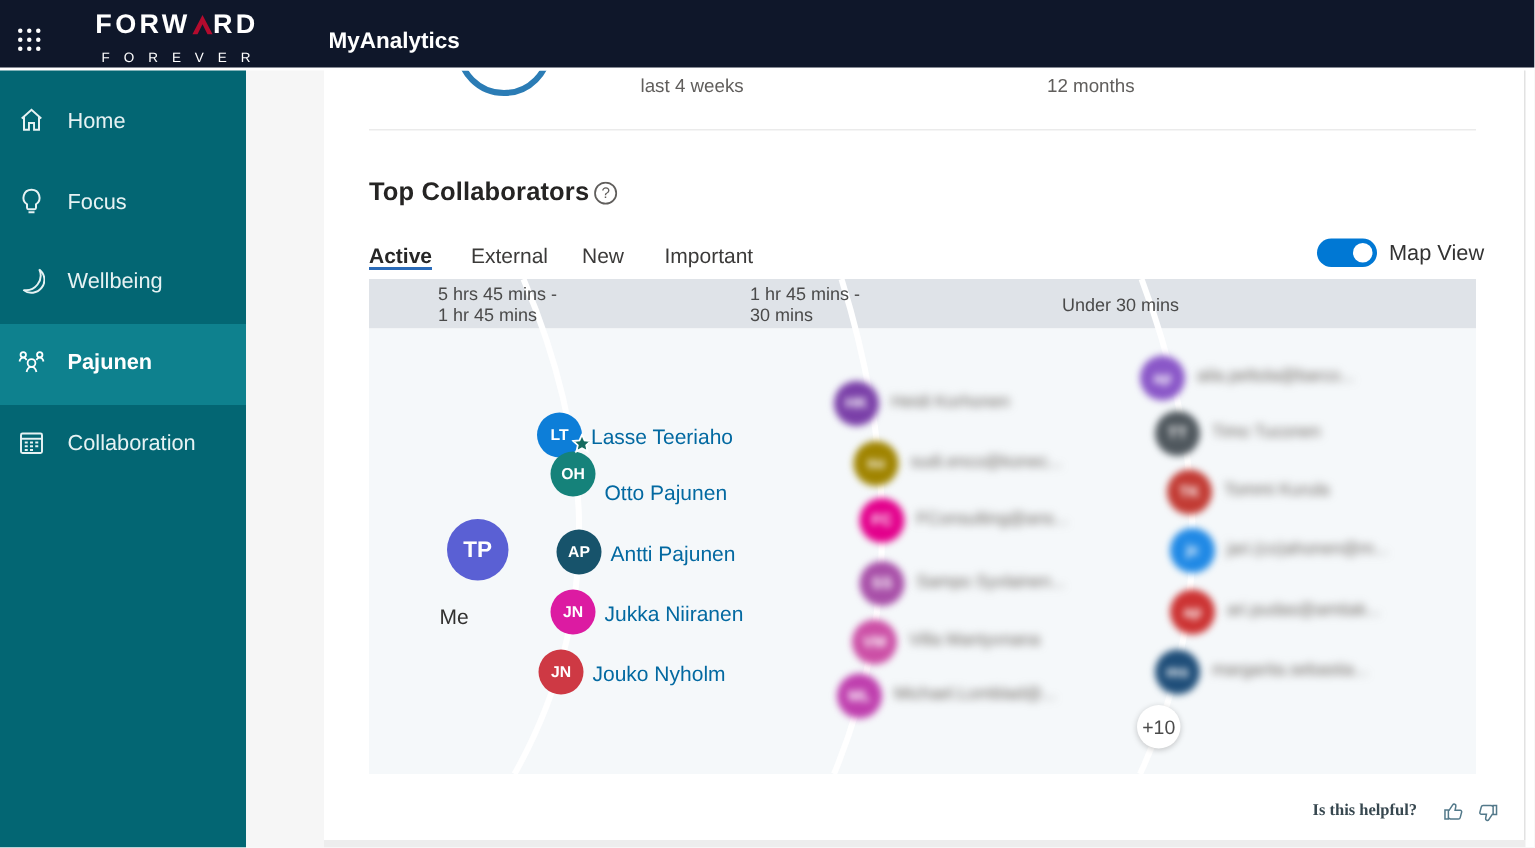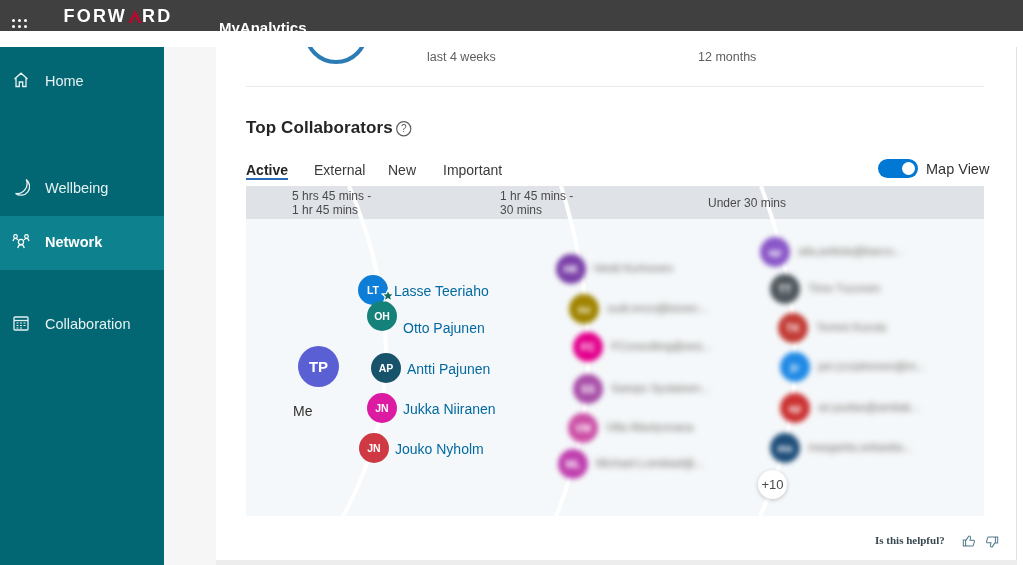--- a/index.html
+++ b/index.html
@@ -1,20 +1,20 @@
 <!DOCTYPE html>
 <html><head>
 <meta charset="utf-8">
 <style>
 * { margin:0; padding:0; box-sizing:border-box; }
 html,body { width:1023px; height:565px; overflow:hidden; font-family:"Liberation Sans", sans-serif; background:#f3f3f3; }
 #stage { position:relative; width:1023px; height:565px; background:#ffffff; }
 
 
-#topbar { position:absolute; left:0; top:0; width:1023px; height:31px; background:#404040; }
+#topbar { position:absolute; left:0; top:0; width:1023px; height:45px; background:#0f172a; }
 #waffle { position:absolute; left:12px; top:19px; width:18px; height:18px; }
 #waffle div { position:absolute; width:3.3px; height:3.3px; border-radius:50%; background:#fff; }
 #logo { position:absolute; left:55px; top:9px; width:126px; text-align:center; color:#fff; }
 #logo .l1 { font-size:18px; font-weight:bold; letter-spacing:2.2px; line-height:15px; white-space:nowrap; }
 #logo .l2 { font-size:9px; letter-spacing:9.3px; line-height:9px; margin-top:10px; padding-left:8px; white-space:nowrap; }
 #appname { position:absolute; left:219px; top:19px; color:#fff; font-size:15px; font-weight:bold; }
 
 
 #sidebar { position:absolute; left:0; top:47px; width:164px; height:518px; background:#036673; }
 .navitem { position:absolute; left:0; width:164px; height:54px; color:#e6f2f3; font-size:14.5px;padding-left:44px; }
@@ -70,39 +70,46 @@
 </head>
 <body>
 <div id="stage">
 
   <div id="sidebar">
     <div class="navitem" style="top:8px;">
       <svg class="ic" viewBox="0 0 18 18">
           <path d="M2.5 8 L9 2.2 L15.5 8 M4 7 L4 15.5 L7.3 15.5 L7.3 11 L10.7 11 L10.7 15.5 L14 15.5 L14 7" fill="none" stroke="#e6f2f3" stroke-width="1.3"></path>
         </svg>
       <span class="lbl">Home</span>
+    </div>
+    <div class="navitem" style="top:62px;">
+      <svg class="ic" viewBox="0 0 18 18">
+          <path d="M9 1.5 a5.3 5.3 0 0 1 3 9.7 l0 2.3 a1 1 0 0 1 -1 1 l-4 0 a1 1 0 0 1 -1 -1 l0 -2.3 a5.3 5.3 0 0 1 3 -9.7 z" fill="none" stroke="#e6f2f3" stroke-width="1.3"></path>
+          <path d="M7 16.5 L11 16.5" stroke="#e6f2f3" stroke-width="1.3"></path>
+        </svg>
+      <span class="lbl">Focus</span>
     </div>
     <div class="navitem" style="top:115px;">
       <svg class="ic" viewBox="0 0 18 18">
           <path d="M14.2 1.6 A 7.8 7.8 0 1 1 3.6 15.4 A 9.9 9.9 0 0 0 14.2 1.6 Z" fill="none" stroke="#e6f2f3" stroke-width="1.3"></path>
         </svg>
       <span class="lbl">Wellbeing</span>
     </div>
     <div class="navitem sel" style="top:169px;">
       <svg class="ic" viewBox="0 0 18 18" fill="none" stroke="#fff" stroke-width="1.2">
         <circle cx="9" cy="10" r="2.6"></circle>
           <path d="M5.7 16 C6.3 13.5 7.5 12.6 9 12.6 C10.5 12.6 11.7 13.5 12.3 16"></path>
         <circle cx="3.5" cy="4.5" r="1.8"></circle>
           <path d="M1 9 C1.4 7.2 2.3 6.4 3.5 6.4 C4.7 6.4 5.3 7 5.8 8"></path>
         <circle cx="14.5" cy="4.5" r="1.8"></circle>
           <path d="M17 9 C16.6 7.2 15.7 6.4 14.5 6.4 C13.3 6.4 12.7 7 12.2 8"></path>
       </svg>
-      <span class="lbl">Network</span>
-    </div>
-    <div class="navitem" style="top:223px;margin-top:28px;">
+      <span class="lbl">Pajunen</span>
+    </div>
+    <div class="navitem" style="top:223px;">
       <svg class="ic" viewBox="0 0 18 18">
           <rect x="2" y="3" width="14" height="13" rx="1" fill="none" stroke="#e6f2f3" stroke-width="1.3"></rect>
           <path d="M2 6.5 L16 6.5" stroke="#e6f2f3" stroke-width="1.3"></path>
           <path d="M4.5 9 h2 M8 9 h2 M11.5 9 h2 M4.5 11.5 h2 M8 11.5 h2 M11.5 11.5 h2 M4.5 14 h2 M8 14 h2" stroke="#e6f2f3" stroke-width="1.2"></path>
         </svg>
       <span class="lbl">Collaboration</span>
     </div>
   </div>
 
   <div id="gap" style="position:absolute; left:164px; top:47px; width:52px; height:518px; background:#f6f6f6;"></div>

